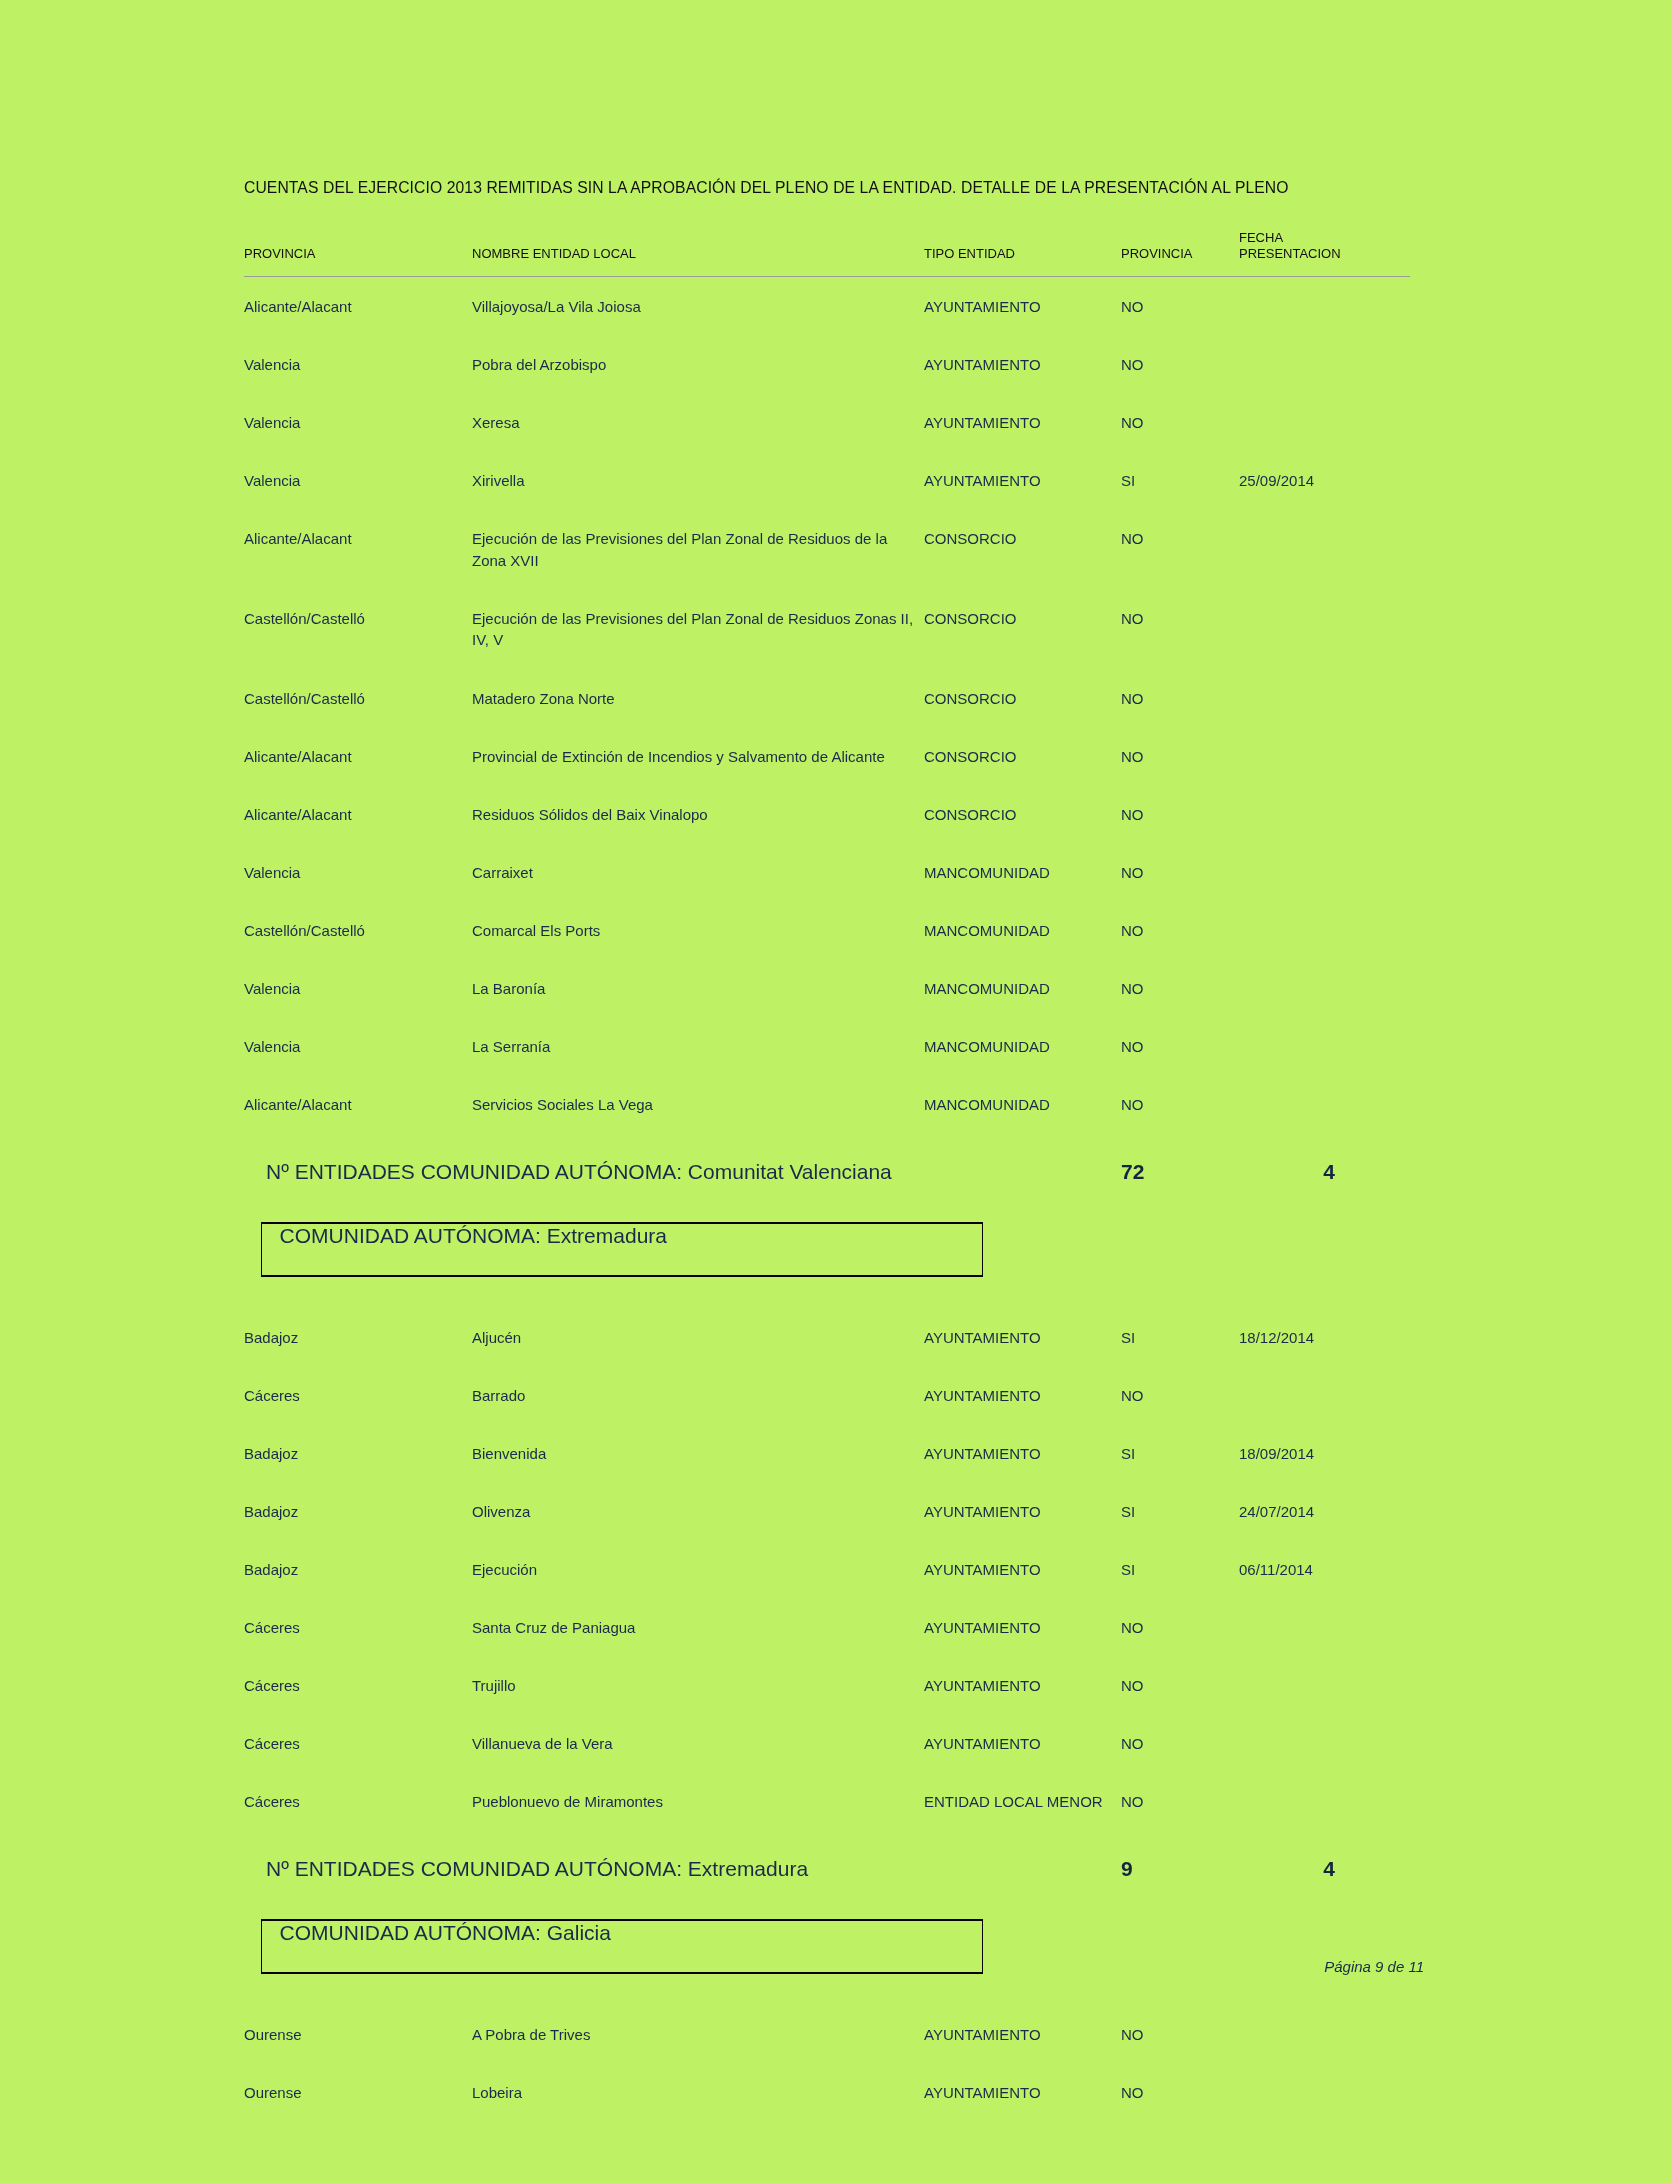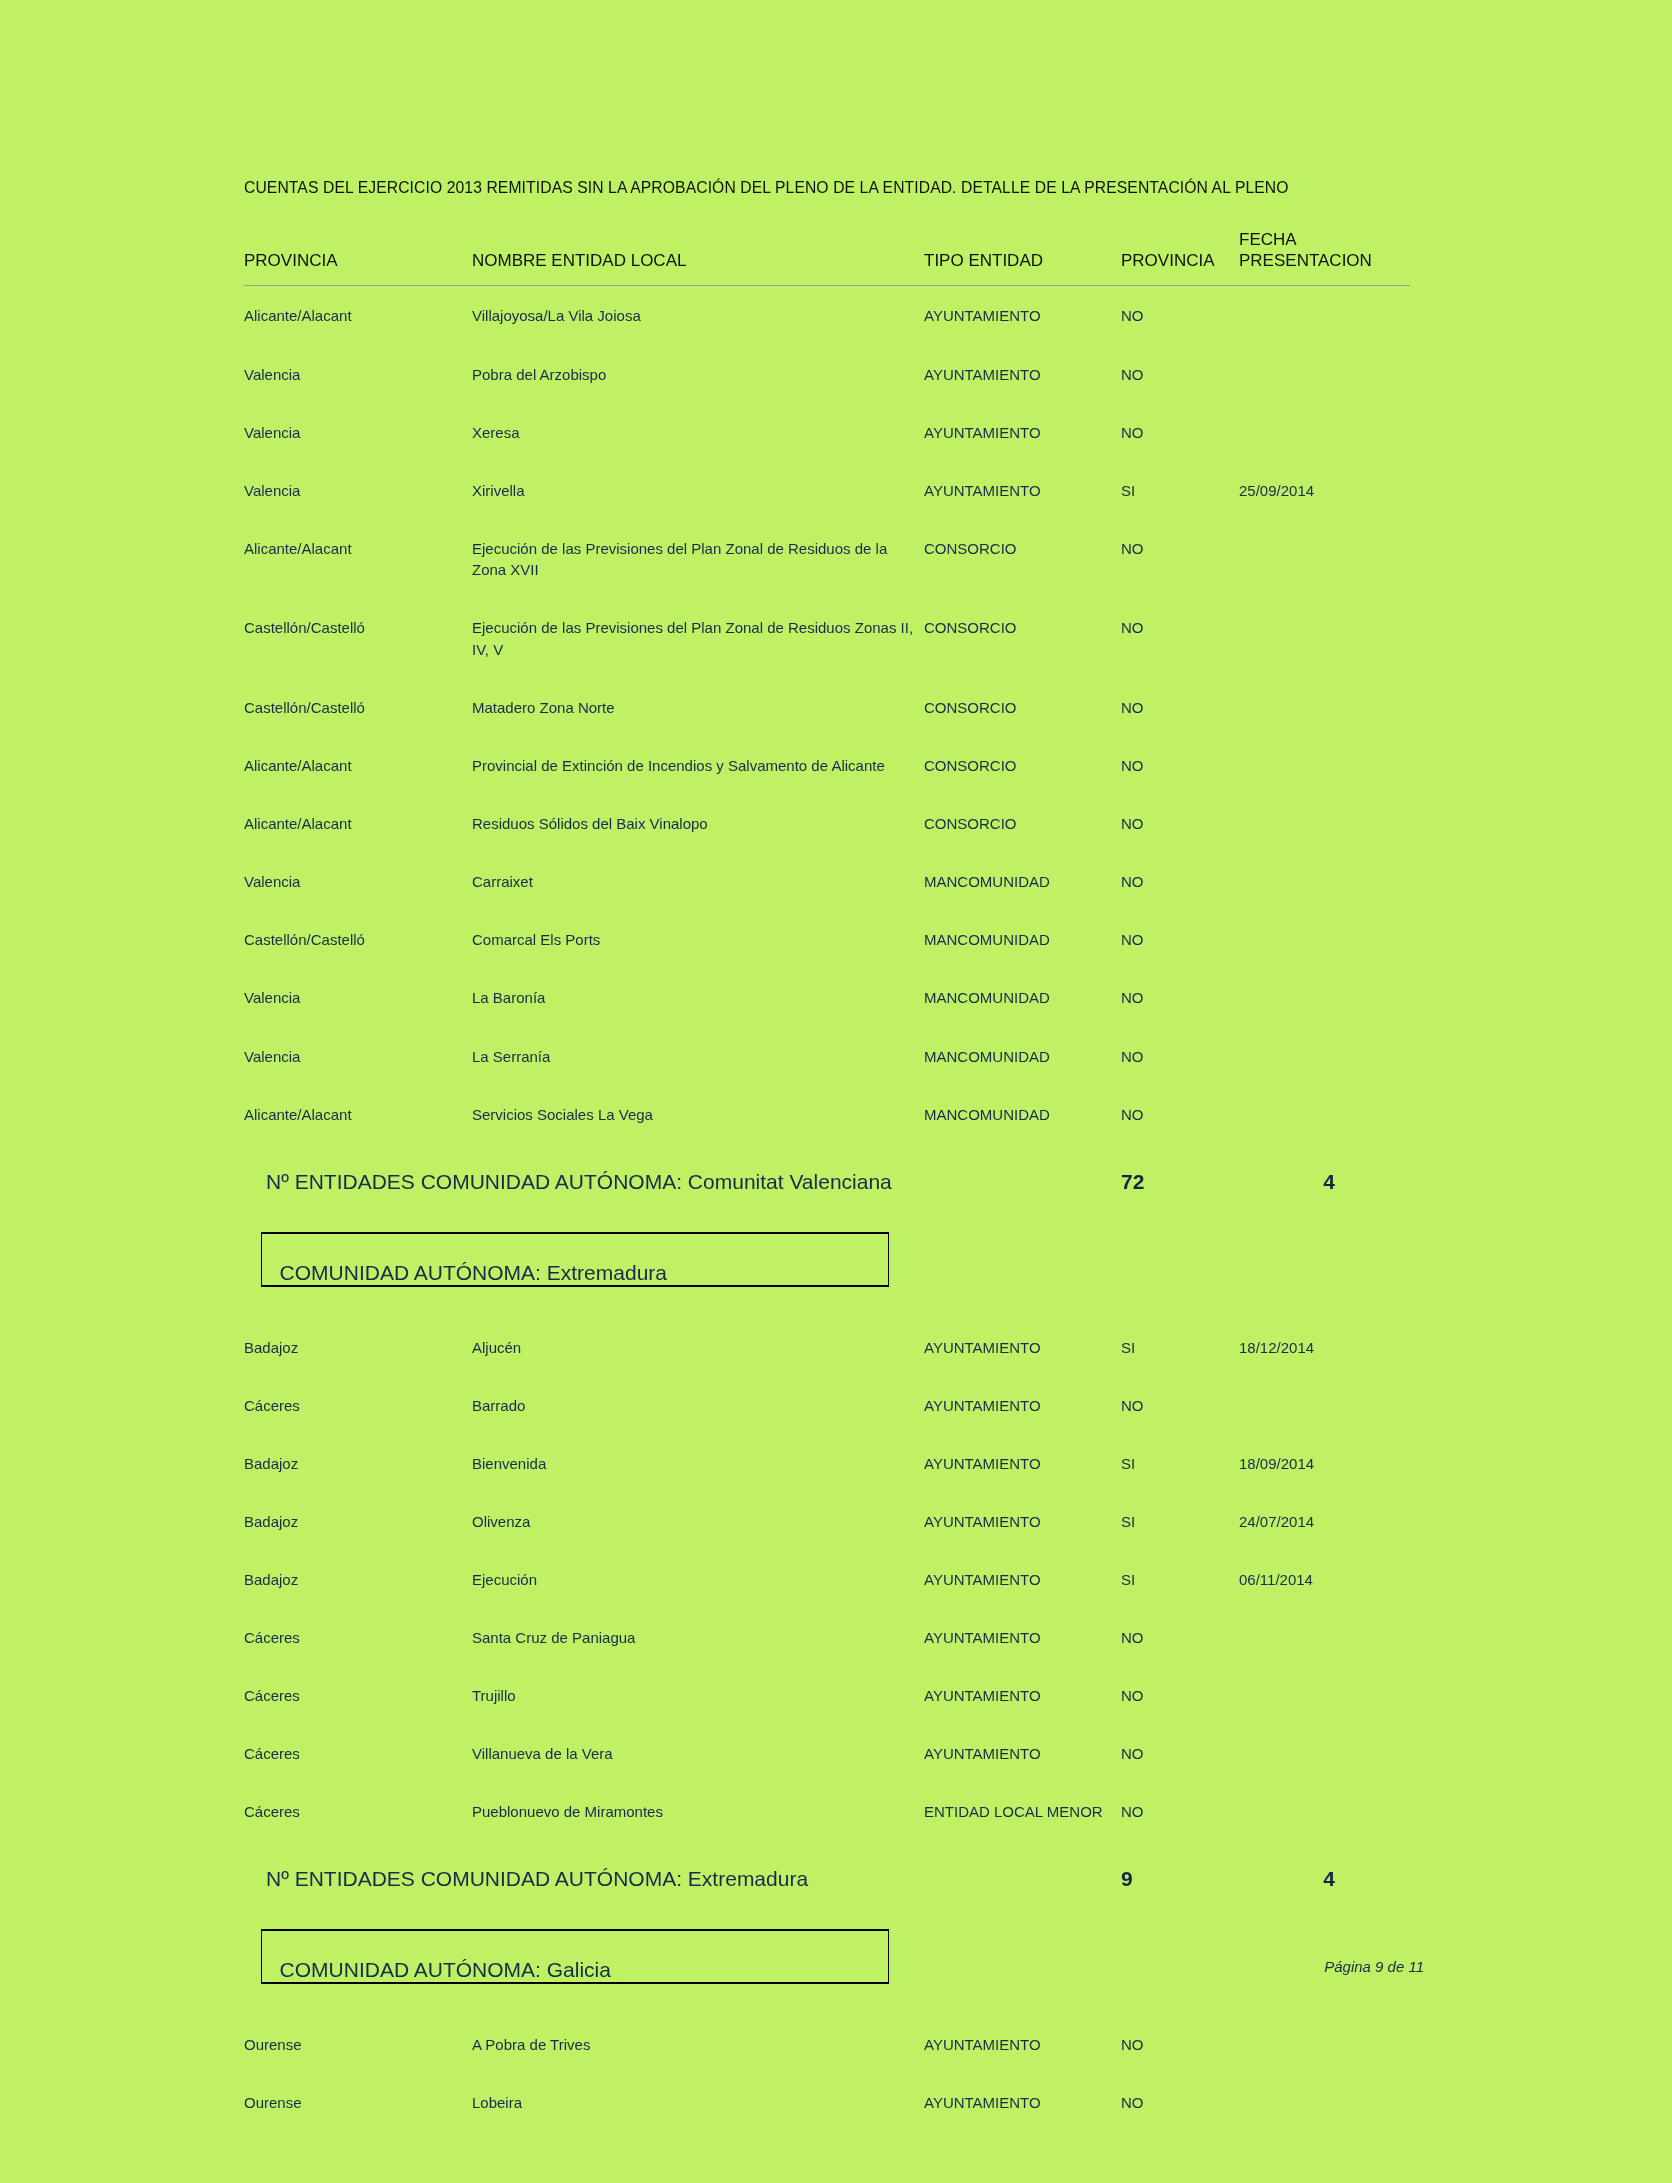--- a/index.html
+++ b/index.html
@@ -49,21 +49,21 @@
     table-layout: fixed;
   }
 
   .report-table col.c-prov    { width: 228px; }
   .report-table col.c-nombre  { width: 452px; }
   .report-table col.c-tipo    { width: 197px; }
   .report-table col.c-pres    { width: 118px; }
   .report-table col.c-fecha   { width: 171px; }
 
   .report-table thead th {
-    font-size: 17px;
+    font-size: 13px;
     font-weight: 400;
     color: #111111;
     text-align: left;
     vertical-align: bottom;
     padding: 0 0 14px 0;
     border-bottom: 1.2px solid #9a9a9a;
     line-height: 1.22;
   }
   th.th-presentada { text-align: left; }
   th.th-fecha {
@@ -117,28 +117,28 @@
     width: 171px;
     text-align: center;
     flex: 0 0 171px;
     padding-left: 9.4px;
     box-sizing: border-box;
   }
 
   
   .ca-box {
     margin: 38px 0 7.9px 17.3px;
-    width: 628px;
+    width: 722px;
     height: 55px;
     border: 1.6px solid #000000;
     border-top-width: 2.4px;
     border-bottom-width: 2.4px;
     box-sizing: border-box;
     display: flex;
-    align-items: flex-end;
+    align-items: flex-start;
   }
   .ca-box .ca-box-text {
     font-size: 21px;
     font-weight: 400;
     color: #1b2a4a;
     padding-left: 17.3px;
   }
 
   .after-box { margin-top: 31px; }
 

